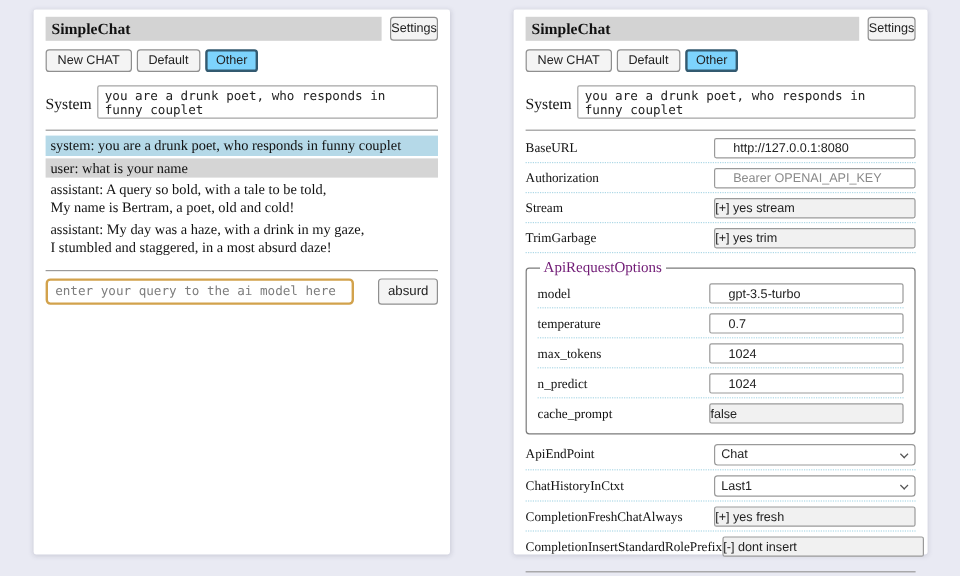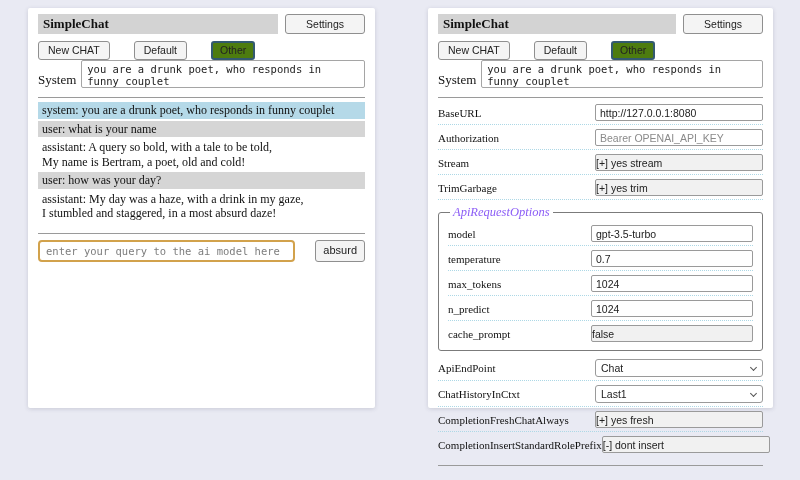--- a/index.html
+++ b/index.html
@@ -7,21 +7,21 @@
   body {
     background: #e9eaf3;
     font-family: "Liberation Serif", serif;
     position: relative;
     overflow: hidden;
   }
   .stage { position: absolute; inset: 0; width: 800px; height: 480px; }
 
   .panel {
     position: absolute;
-    top: 8px; height: 400px;
+    top: 8px; height: 454px;
     background: #ffffff;
     border-radius: 2px;
     box-shadow: 0 1px 4px rgba(60,60,90,0.18);
     padding: 6px 10px;
     display: flex; flex-direction: column;
   }
   .panel.left  { left: 28px;  width: 347px; }
   .panel.right { left: 428px; width: 345px; }
 
   
@@ -33,35 +33,35 @@
     padding: 2px 5px;
     color: #111;
   }
   .btn {
     font-family: "Liberation Sans", sans-serif;
     font-size: 10.5px;
     color: #222;
     background: #f4f4f4;
     border: 1px solid #8f8f8f;
     border-radius: 3px;
-    padding: 1px 20px;
+    padding: 1px 0;
     line-height: 13px;
     white-space: nowrap;
     cursor: default;
   }
-  .session-row { display: flex; gap: 24px; margin-top: 7px; }
+  .session-row { display: flex; gap: 4px; margin-top: 7px; }
   .session-row .btn { padding: 2px 9px; }
   .btn.selected {
-    background: #4d7c0f;
+    background: #7dd3fc;
     border: 2px solid #335a70;
     padding: 1px 7px;
   }
 
   
-  .system-row { display: flex; gap: 5px; align-items: flex-end; }
+  .system-row { display: flex; gap: 5px; margin-top: 11px; align-items: center; }
   .system-row label { font-size: 13px; padding-top: 3px; color: #111; }
   .system-box {
     flex: 1; height: 28px; resize: none;
     border: 1px solid #a5a5a5; border-radius: 2px;
     font-family: "DejaVu Sans Mono", monospace;
     font-size: 10.5px; color: #222;
     padding: 2px 5px;
     overflow: hidden;
     background: #fff;
   }
@@ -103,21 +103,21 @@
     padding: 4px 0 3px 0;
     border-bottom: 1px dotted #add8e6;
   }
   .srow:last-child { border-bottom: none; }
   .slabel { font-size: 11px; color: #111; }
   .sinput {
     width: 100%; height: 17px;
     border: 1px solid #9a9a9a; border-radius: 2px;
     font-family: "Liberation Sans", sans-serif;
     font-size: 10.5px; color: #222;
-    padding: 1px 4px; background: #fff;
+    padding: 1px 15px; background: #fff;
   }
   .sinput::placeholder { color: #8a8a8a; }
   .sbtn {
     width: 100%; height: 17px;
     background: #f1f1f1;
     border: 1px solid #9a9a9a; border-radius: 2px;
     font-family: "Liberation Sans", sans-serif;
     font-size: 10.5px; color: #222;
     text-align: left; line-height: 14px;
     cursor: default;
@@ -140,22 +140,22 @@
     transform: rotate(45deg);
   }
 
   fieldset.aro {
     border: 1px solid #7b7b7b;
     border-radius: 3px;
     margin: 5px 0 4px 0;
     padding: 1px 9px 5px 9px;
   }
   fieldset.aro legend {
-    font-size: 12.5px; color: #8b5cf6;
-    padding: 0 3px; margin-left: 2px; font-style: italic;
+    font-size: 12.5px; color: #701a75;
+    padding: 0 3px; margin-left: 2px;
   }
   fieldset.aro .srow { padding: 4px 0 3px 0; }
   fieldset.aro .srow > .sinput, fieldset.aro .srow > .sbtn { width: 162px; justify-self: end; }
 </style>
 </head>
 <body>
 
 <div class="stage">
 
   <div class="panel left">
@@ -176,21 +176,20 @@
       <textarea class="system-box" spellcheck="false" style="">you are a drunk poet, who responds in funny couplet</textarea>
     </div>
 
     <hr class="sep">
 
     <div class="messages">
       <div class="msg role-system">system: you are a drunk poet, who responds in funny couplet</div>
       <div class="msg role-user">user: what is your name</div>
       <div class="msg role-assistant">assistant: A query so bold, with a tale to be told,
 My name is Bertram, a poet, old and cold!</div>
-      <div class="msg role-user">user: how was your day?</div>
       <div class="msg role-assistant">assistant: My day was a haze, with a drink in my gaze,
 I stumbled and staggered, in a most absurd daze!</div>
     </div>
 
     <hr class="sep bottom-sep">
 
     <div class="query-row">
       <input class="query-input focused" placeholder="enter your query to the ai model here" style="">
       <button class="btn submit-btn">absurd</button>
     </div>

